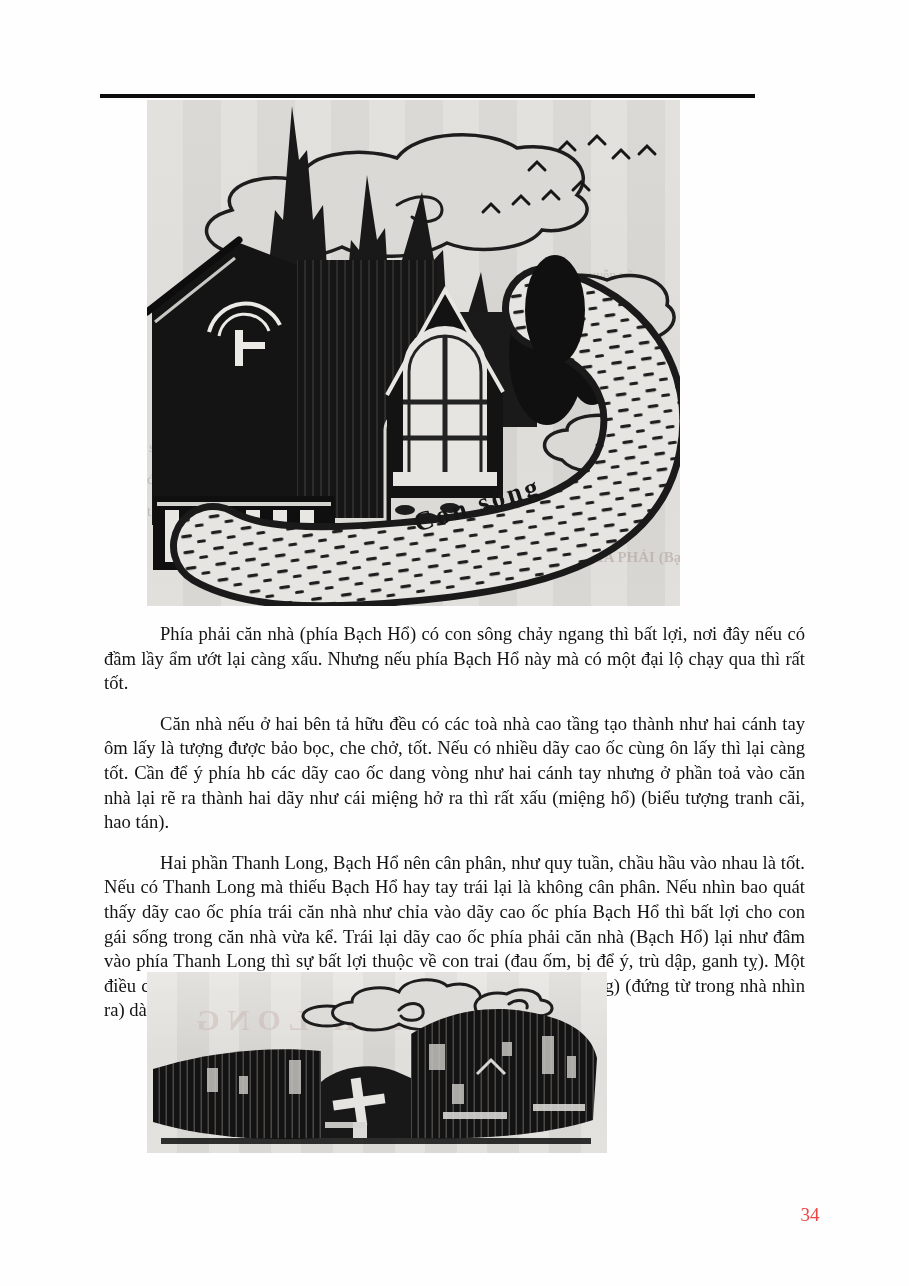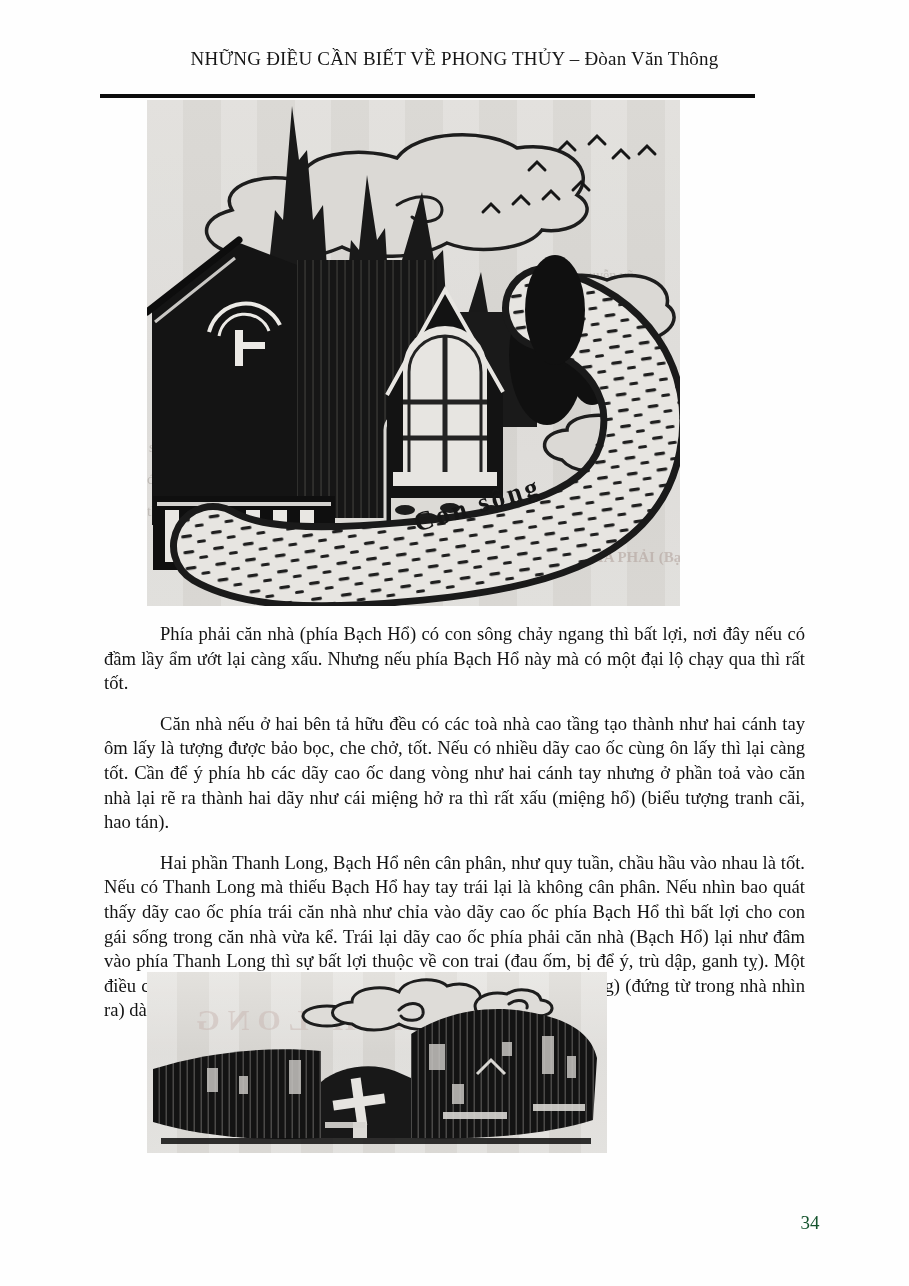--- a/index.html
+++ b/index.html
@@ -28,31 +28,28 @@
       linear-gradient(180deg,#e3e1dd 0%,#d6d4d0 45%,#dad8d4 100%);
   }
   .figure svg{display:block;width:100%;height:100%;}
   .bodytext{
     position:absolute;left:88px;top:606px;width:733px;
     font-size:18.6px;line-height:24.6px;text-align:justify;color:#141414;
   }
   .bodytext p{margin:16px;text-indent:56px;}
   .pagenum{
     position:absolute;left:780px;top:1204px;width:60px;text-align:center;
-    font-size:19px;color:#14532d;margin-top:8px;
+    font-size:19px;color:#ef4444;
   }
 </style>
 </head>
 <body>
 
 <div class="page">
 
-  <div class="header">
-    <span>NHỮNG ĐIỀU CẦN BIẾT VỀ PHONG THỦY – Đòan Văn Thông</span>
-  </div>
   <div class="rule"></div>
 
   <div class="figure fig-top">
     <svg viewBox="0 0 533 506" xmlns="http://www.w3.org/2000/svg">
       <defs>
         <pattern id="dashes" width="30" height="16" patternUnits="userSpaceOnUse" patternTransform="rotate(-8)">
           <rect width="30" height="16" fill="#e7e5e1"></rect>
           <rect x="3" y="4" width="11" height="3.2" rx="1.6" fill="#1f1f1f"></rect>
           <rect x="18" y="11" width="9" height="3" rx="1.5" fill="#1f1f1f"></rect>
         </pattern>

